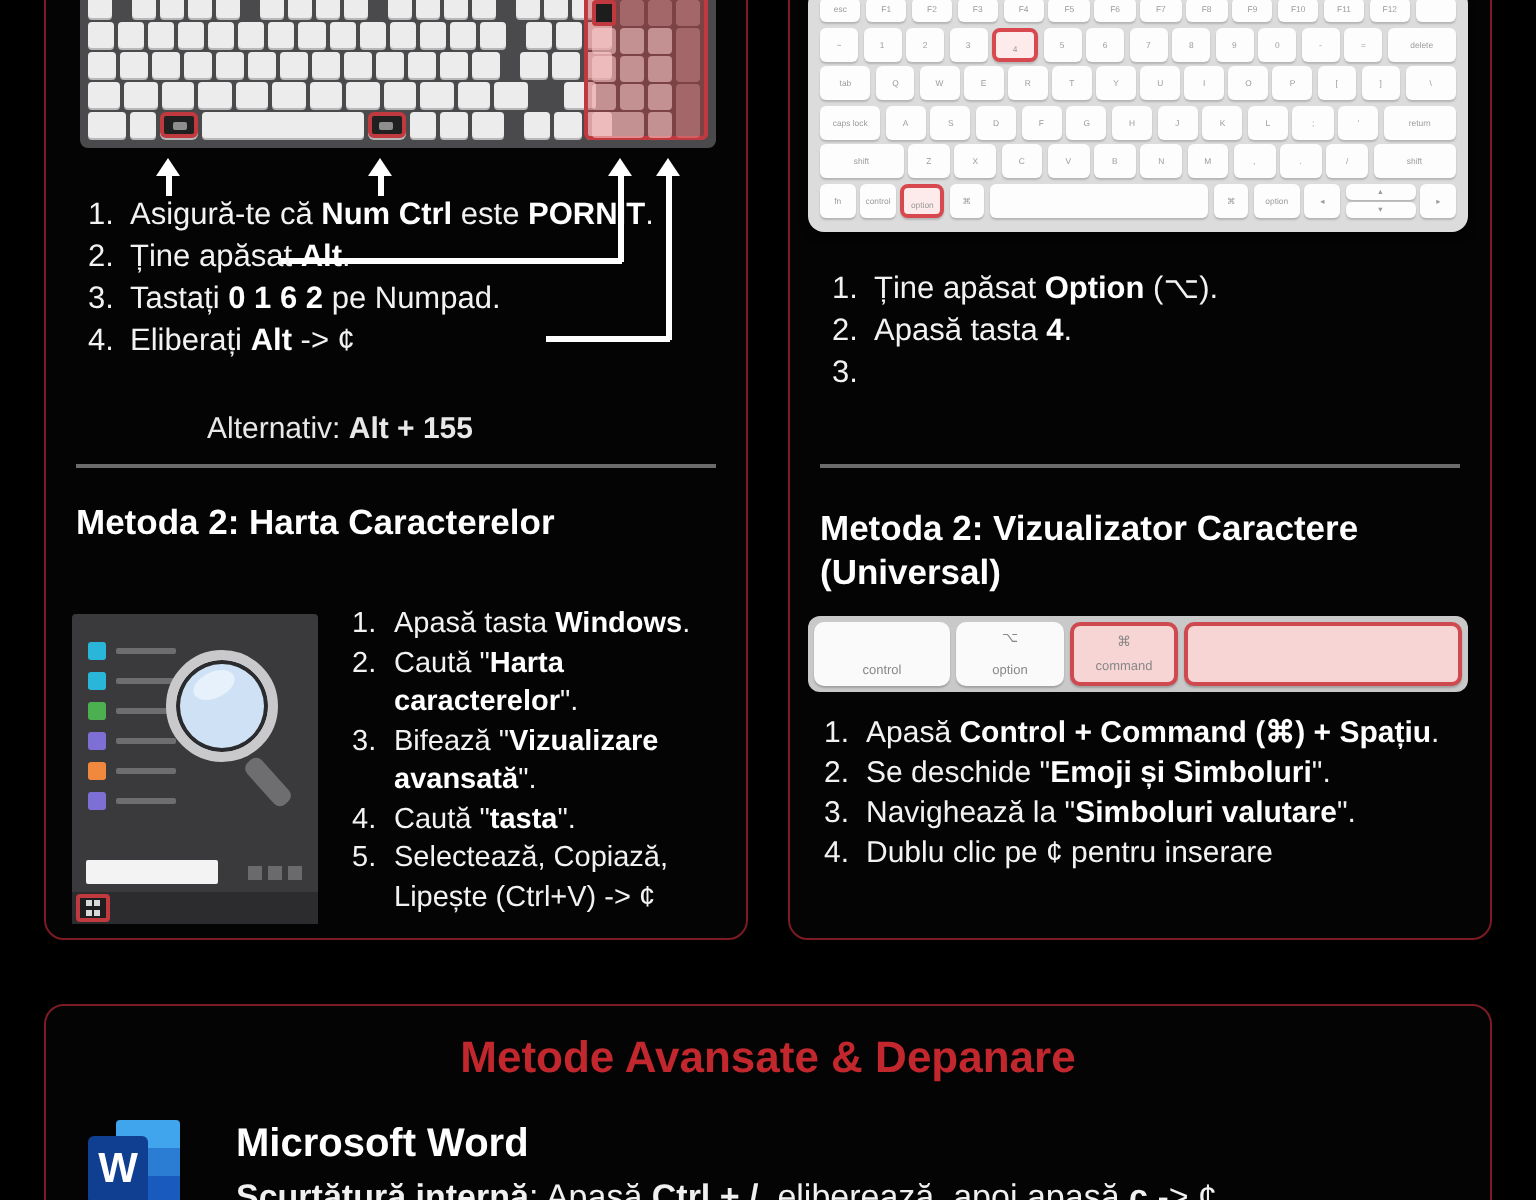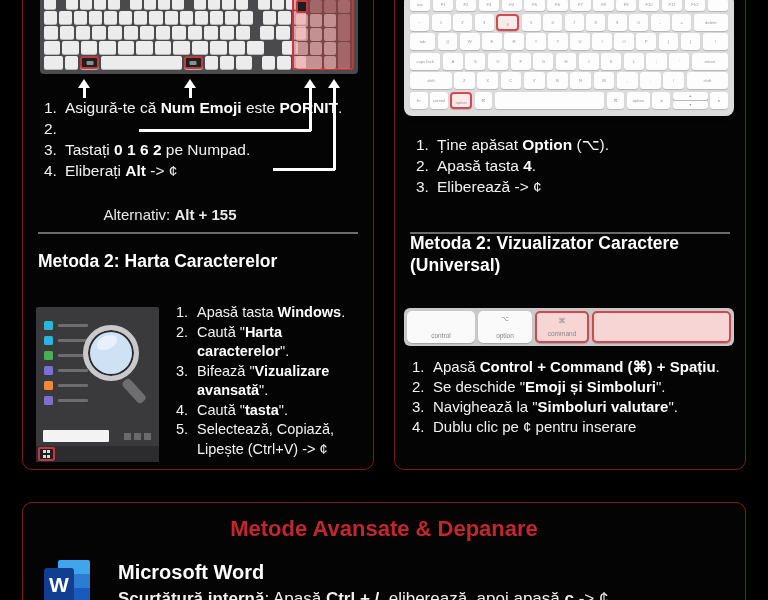--- a/index.html
+++ b/index.html
@@ -371,24 +371,25 @@
   <div class="arrow-stem" style="left:309px; top:88px; width:2.5px; height:43px;"></div>
   <div class="arrow-stem" style="left:139px; top:129px; width:172px; height:2.5px;"></div>
 
   <div class="arrow-up" style="left:328px; top:79px;"></div>
   <div class="arrow-stem" style="left:333px; top:88px; width:2.5px; height:82px;"></div>
   <div class="arrow-stem" style="left:273px; top:168px; width:62px; height:2.5px;"></div>
 
   <div class="steps" style="left:44px; top:97px; width:300px;">
     <div class="li">
       <span class="num">1.</span>
-      <span class="txt"><span>Asigură-te că </span><b>Num Emoji</b><span> este </span><b>PORNIT</b><span>.</span></span>
+      <span class="txt"><span>Asigură-te că </span><b>Num Ctrl</b><span> este </span><b>PORNIT</b><span>.</span></span>
     </div>
     <div class="li">
       <span class="num">2.</span>
+      <span class="txt"><span>Ține apăsat </span><b>Alt</b><span>.</span></span>
     </div>
     <div class="li">
       <span class="num">3.</span>
       <span class="txt"><span>Tastați </span><b>0 1 6 2</b><span> pe Numpad.</span></span>
     </div>
     <div class="li">
       <span class="num">4.</span>
       <span class="txt"><span>Eliberați </span><b>Alt</b><span> -&gt; ¢</span></span>
     </div>
   </div>
@@ -566,27 +567,26 @@
     <div class="li">
       <span class="num">1.</span>
       <span class="txt"><span>Ține apăsat </span><b>Option</b><span> (⌥).</span></span>
     </div>
     <div class="li">
       <span class="num">2.</span>
       <span class="txt"><span>Apasă tasta </span><b>4</b><span>.</span></span>
     </div>
     <div class="li">
       <span class="num">3.</span>
-      <span class="txt"><span>Eliberează -&gt; ¢</span></span>
     </div>
   </div>
 
   <div class="divider" style="left:410px; top:232px; width:320px;"></div>
 
-  <div class="mhead" style="left:410px; top:232px; width:330px;">
+  <div class="mhead" style="left:410px; top:253px; width:330px;">
     <div>Metoda 2: Vizualizator Caractere</div>
     <div>(Universal)</div>
   </div>
 
   <div class="keystrip">
     <span class="sk k-control">
       <span class="sym"></span>
       <span class="lbl">control</span>
     </span>
     <span class="sk k-option">

